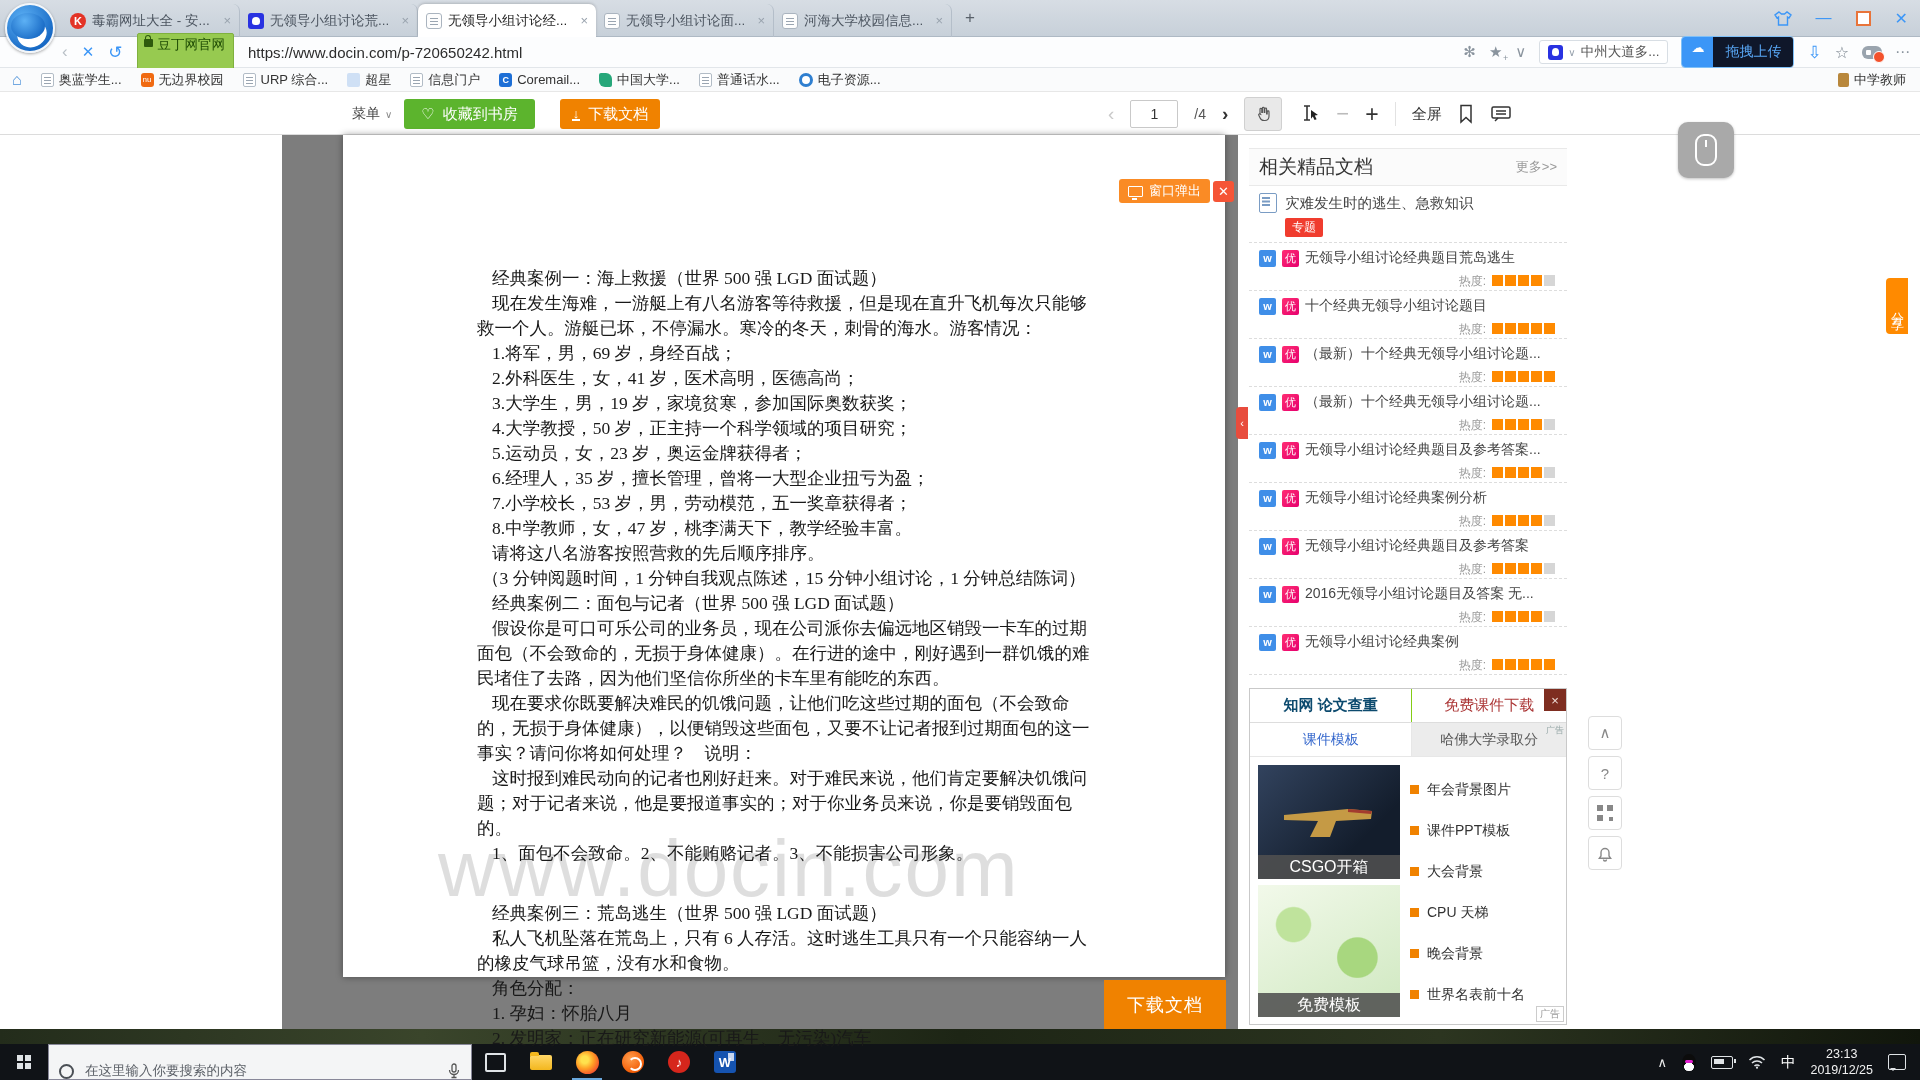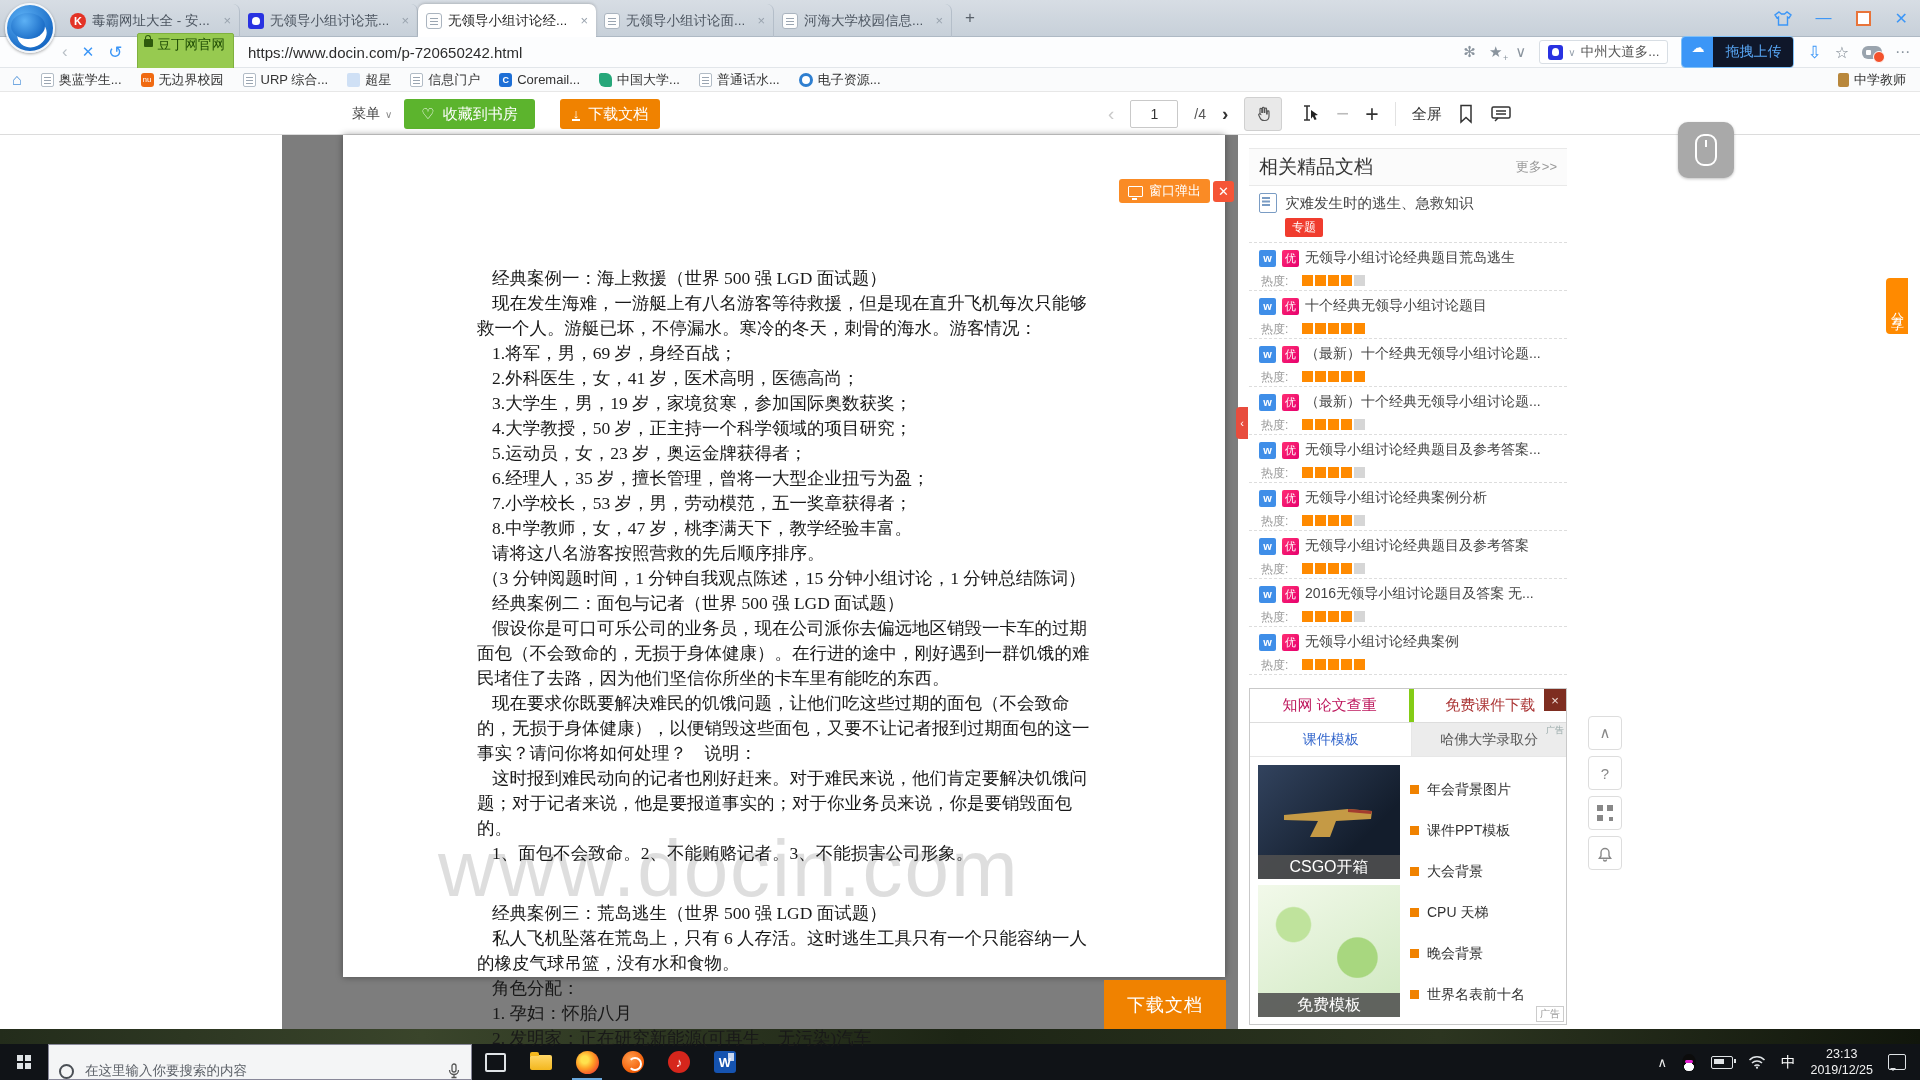--- a/index.html
+++ b/index.html
@@ -140,29 +140,29 @@
     padding:1px 7px;border-radius:2px;}
   .sb-item{height:48px;box-sizing:border-box;padding:6px 10px 0;border-bottom:1px dashed #ddd;}
   .sb-row1{display:flex;align-items:center;gap:6px;}
   .w-ic{width:17px;height:17px;background:#3f8ee8;border-radius:2px;color:#fff;font-size:11px;font-weight:bold;
     display:flex;align-items:center;justify-content:center;flex:none;}
   .w-ic::after{content:"w";}
   .you-ic{width:17px;height:17px;background:linear-gradient(135deg,#ff2d73,#e6006e);border-radius:2px;color:#fff;
     font-size:11px;display:flex;align-items:center;justify-content:center;flex:none;}
   .you-ic::after{content:"优";}
   .sb-t{font-size:14px;color:#444;white-space:nowrap;overflow:hidden;}
-  .sb-row2{margin:6px 0 0 2px;display:flex;align-items:center;gap:14px;font-size:12px;color:#999;}
+  .sb-row2{margin:6px 0 0 2px;display:flex;align-items:center;gap:6px;font-size:12px;color:#999;justify-content:flex-end;}
   .hblk{width:11px;height:11px;background:#d6d6d6;display:inline-block;margin-right:2px;}
   .hblk.on{background:#ff8a00;}
   
   .adblock{position:absolute;left:1249px;top:688px;width:318px;height:337px;border:1px solid #c9c9c9;
     background:#fff;box-sizing:border-box;}
   .ad-tabs{display:flex;height:33px;border-bottom:1px solid #ddd;position:relative;}
-  .ad-tab1{flex:1.05;display:flex;align-items:center;justify-content:center;font-size:15px;font-weight:normal;
-    color:#be185d;border-right:5px solid #84cc16;}
+  .ad-tab1{flex:1.05;display:flex;align-items:center;justify-content:center;font-size:15px;font-weight:bold;
+    color:#0c4a6e;border-right:1px solid #84cc16;}
   .ad-tab2{flex:1;display:flex;align-items:center;justify-content:center;font-size:15px;color:#a33;}
   .ad-x{position:absolute;right:0;top:0;width:22px;height:22px;background:#7e2d20;color:#f0e0da;
     display:flex;align-items:center;justify-content:center;font-size:13px;}
   .ad-subtabs{display:flex;height:33px;border-bottom:1px solid #e7e7e7;}
   .ad-sub1{flex:1.05;display:flex;align-items:center;justify-content:center;font-size:14px;color:#36c;border-right:1px solid #e7e7e7;}
   .ad-sub2{flex:1;display:flex;align-items:center;justify-content:center;font-size:14px;color:#555;background:#ececec;position:relative;}
   .mini-ad{position:absolute;right:2px;top:1px;font-size:9px;color:#9aa;}
   .ad-body{position:relative;height:267px;}
   .ad-card{position:absolute;left:8px;width:142px;overflow:hidden;}
   .ad-card1{top:8px;height:114px;background:linear-gradient(135deg,#32435e,#131d2c 70%);}

